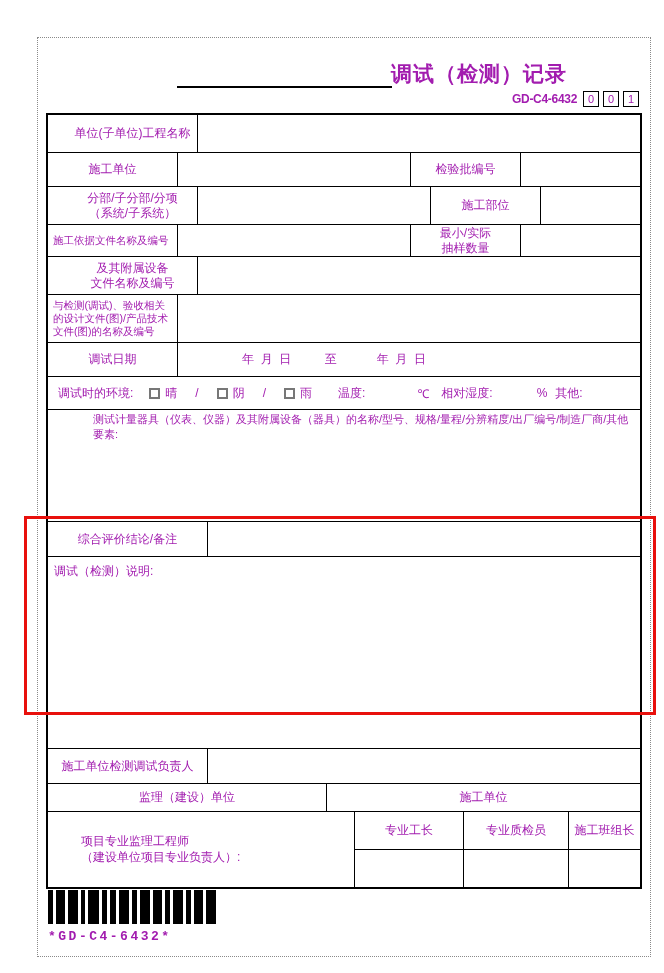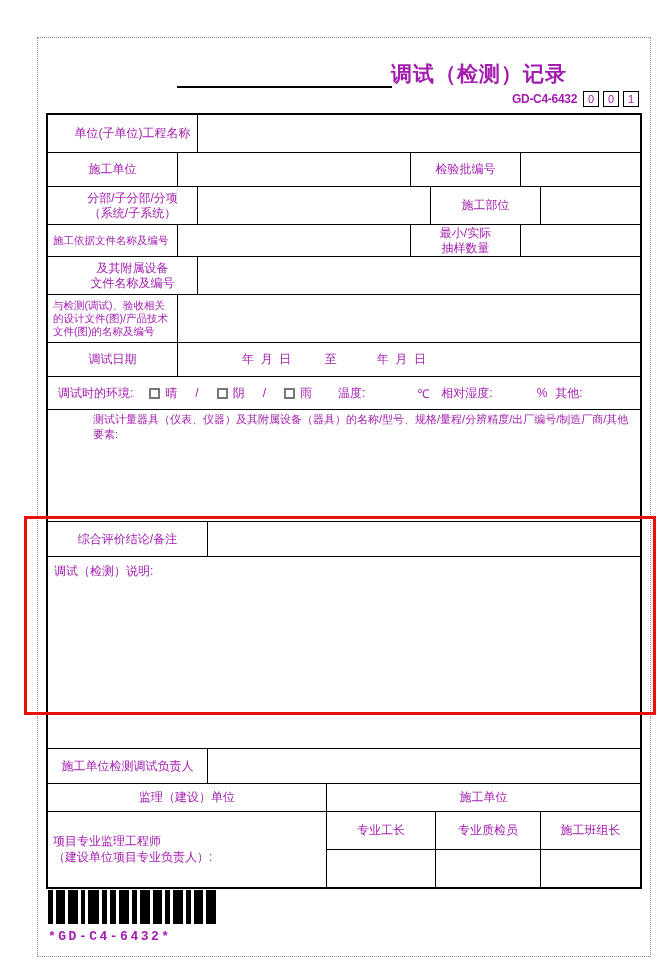--- a/index.html
+++ b/index.html
@@ -26,21 +26,21 @@
   .code-text { font-size:12px; font-weight:bold; letter-spacing:-0.3px; margin-right:2px; }
   .code-box {
     width:16px; height:16px; border:1px solid #000; margin-left:4px;
     font-size:11px; display:flex; align-items:center; justify-content:center;
   }
   .form-table {
     position:absolute; left:46px; top:113px; width:596px;
     border:2px solid #000; font-size:12px;
   }
   .row { display:flex; border-bottom:1px solid #000; }
-  .row:last-child { border-bottom:none; }
+  .row:last-child { border-bottom:none;padding-left:28px; }
   .cell { border-right:1px solid #000; display:flex; align-items:center; justify-content:center; text-align:center; overflow:hidden; }
   .cell:last-child { border-right:none; }
   .cell.grow { flex:1; }
   .cell.left { justify-content:flex-start; text-align:left; padding:2px 5px; }
   .cell.top { align-items:flex-start; }
   .lbl { line-height:1.25; }
   .small { font-size:10.5px; }
   .h38 { height:38px;padding-left:20px; } .h34 { height:34px; } .h32 { height:32px; }
   .h48 { height:48px; } .h33 { height:33px; } .h28 { height:28px; }
   .h35 { height:35px; } .h112 { height:112px;padding-left:40px; } .h192 { height:192px; }

